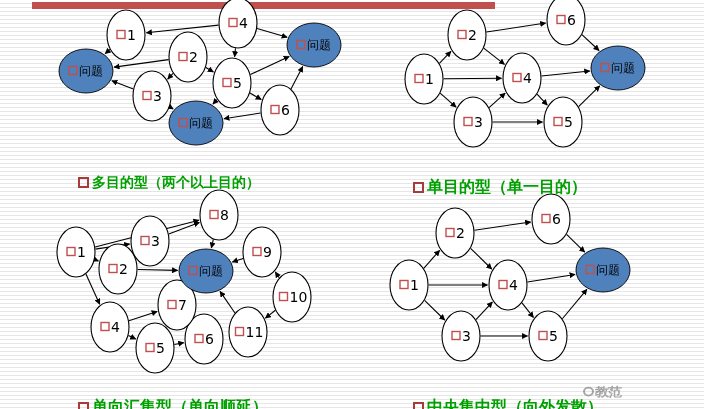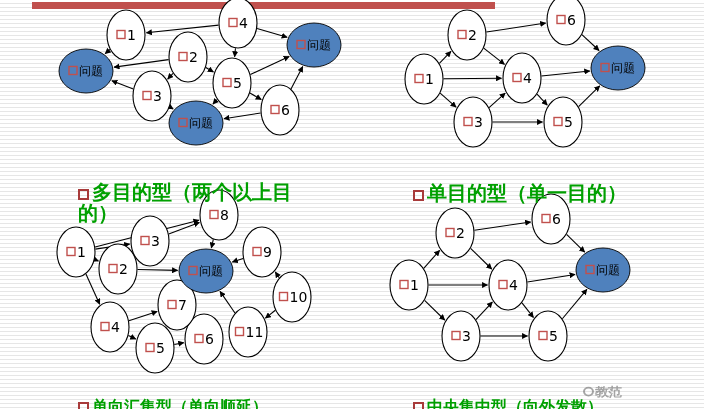--- a/index.html
+++ b/index.html
@@ -41,22 +41,22 @@
   }
   .caption .bullet {
     display: inline-block;
     width: 11px;
     height: 11px;
     border: 2px solid #a83a3a;
     box-sizing: border-box;
     margin-right: 3px;
     vertical-align: -1px;
   }
-  #cap-tl { left: 78px;  top: 160px; font-size: 20px; width: 250px; }
-  #cap-tr { left: 413px; top: 161px; font-size: 20px; width: 270px; }
+  #cap-tl { left: 78px;  top: 160px; font-size: 14px; width: 250px; }
+  #cap-tr { left: 413px; top: 161px; font-size: 16px; width: 270px; }
   #cap-bl { left: 78px;  top: 381px; font-size: 16px; width: 290px; }
   #cap-br { left: 413px; top: 381px; font-size: 16px; width: 290px; }
   #watermark {
     position: absolute;
     left: 583px;
     top: 383px;
     font-size: 14px;
     font-weight: bold;
     color: #8c8c8c;
     opacity: .78;

